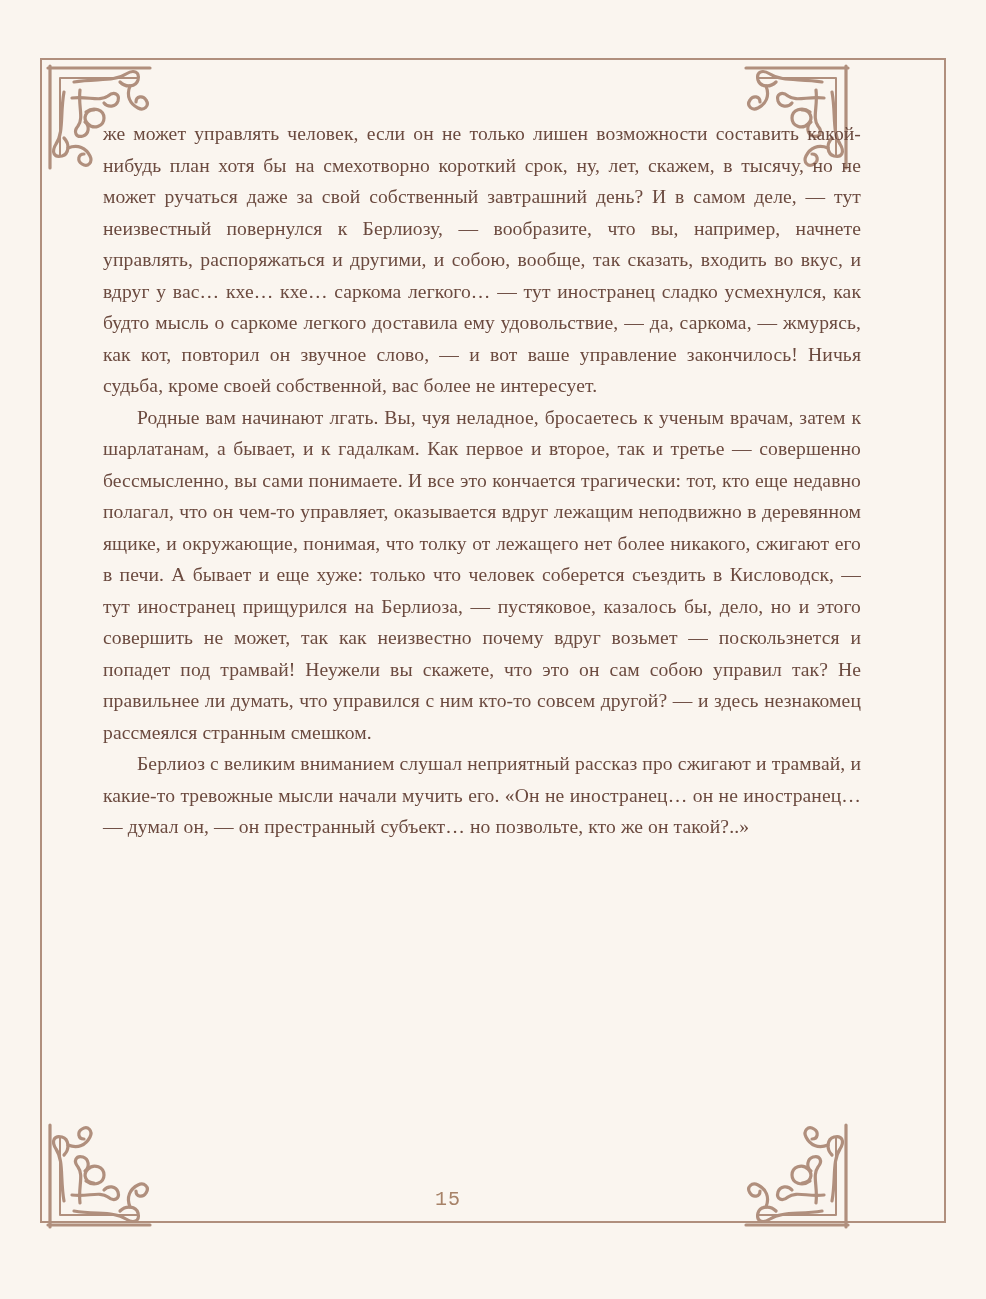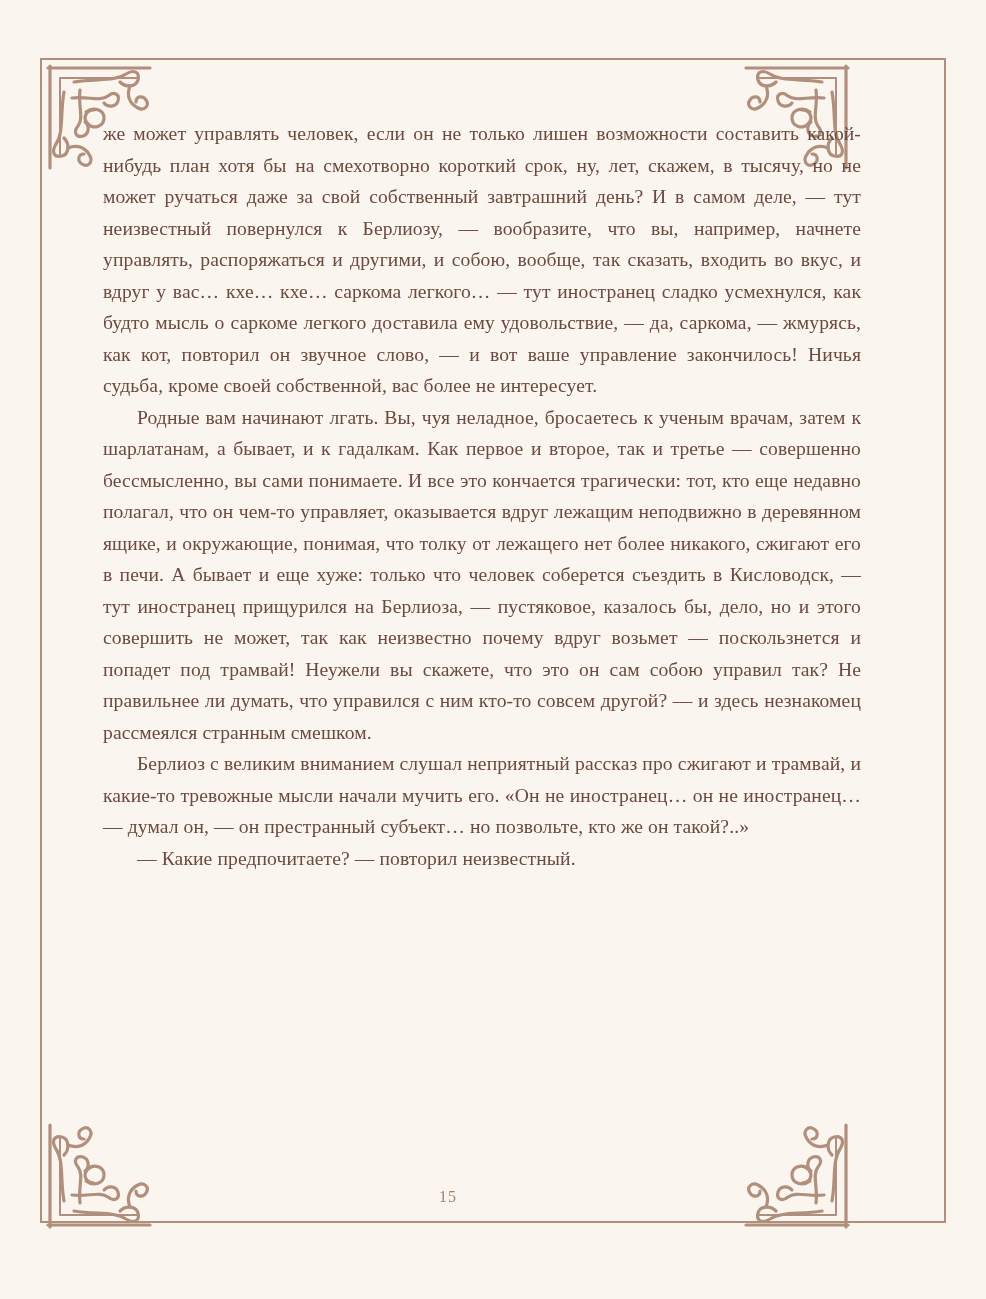--- a/index.html
+++ b/index.html
@@ -73,22 +73,22 @@
   .text-column p.indent {
     text-indent: 34px;
   }
   .folio {
     position: absolute;
     left: 0;
     right: 0;
     top: 1188px;
     text-align: center;
     color: #a78268;
-    font-size: 16px;
-    font-family: Liberation Serif, serif;
+    font-size: 20px;
+    font-family: Liberation Mono, monospace;
     letter-spacing: 1px;
   }
 </style>
 </head>
 <body>
 
 <div class="page">
 
   <div class="frame"></div>
   <div class="frame-inner"></div>
@@ -154,18 +154,17 @@
         <path d="M34 96 C 44 92, 52 96, 56 104 C 59 110, 54 116, 48 112 C 43 109, 44 102, 50 102"></path>
         <path d="M96 34 C 92 44, 96 52, 104 56 C 110 59, 116 54, 112 48 C 109 43, 102 44, 102 50"></path>
       </g>
     </svg>
   </div>
 
   <div class="text-column">
     <p>же может управлять человек, если он не только лишен возможности составить какой-нибудь план хотя бы на смехотворно короткий срок, ну, лет, скажем, в тысячу, но не может ручаться даже за свой собственный завтрашний день? И в самом деле, — тут неизвестный повернулся к Берлиозу, — вообразите, что вы, например, начнете управлять, распоряжаться и другими, и собою, вообще, так сказать, входить во вкус, и вдруг у вас… кхе… кхе… саркома легкого… — тут иностранец сладко усмехнулся, как будто мысль о саркоме легкого доставила ему удовольствие, — да, саркома, — жмурясь, как кот, повторил он звучное слово, — и вот ваше управление закончилось! Ничья судьба, кроме своей собственной, вас более не интересует.</p>
     <p class="indent">Родные вам начинают лгать. Вы, чуя неладное, бросаетесь к ученым врачам, затем к шарлатанам, а бывает, и к гадалкам. Как первое и второе, так и третье — совершенно бессмысленно, вы сами понимаете. И все это кончается трагически: тот, кто еще недавно полагал, что он чем-то управляет, оказывается вдруг лежащим неподвижно в деревянном ящике, и окружающие, понимая, что толку от лежащего нет более никакого, сжигают его в печи. А бывает и еще хуже: только что человек соберется съездить в Кисловодск, — тут иностранец прищурился на Берлиоза, — пустяковое, казалось бы, дело, но и этого совершить не может, так как неизвестно почему вдруг возьмет — поскользнется и попадет под трамвай! Неужели вы скажете, что это он сам собою управил так? Не правильнее ли думать, что управился с ним кто-то совсем другой? — и здесь незнакомец рассмеялся странным смешком.</p>
     <p class="indent">Берлиоз с великим вниманием слушал неприятный рассказ про сжигают и трамвай, и какие-то тревожные мысли начали мучить его. «Он не иностранец… он не иностранец… — думал он, — он престранный субъект… но позвольте, кто же он такой?..»</p>
-    <p class="indent">— Какие предпочитаете? — повторил неизвестный.</p>
   </div>
 
   <div class="folio">15</div>
 
 </div>
 
 </body></html>

